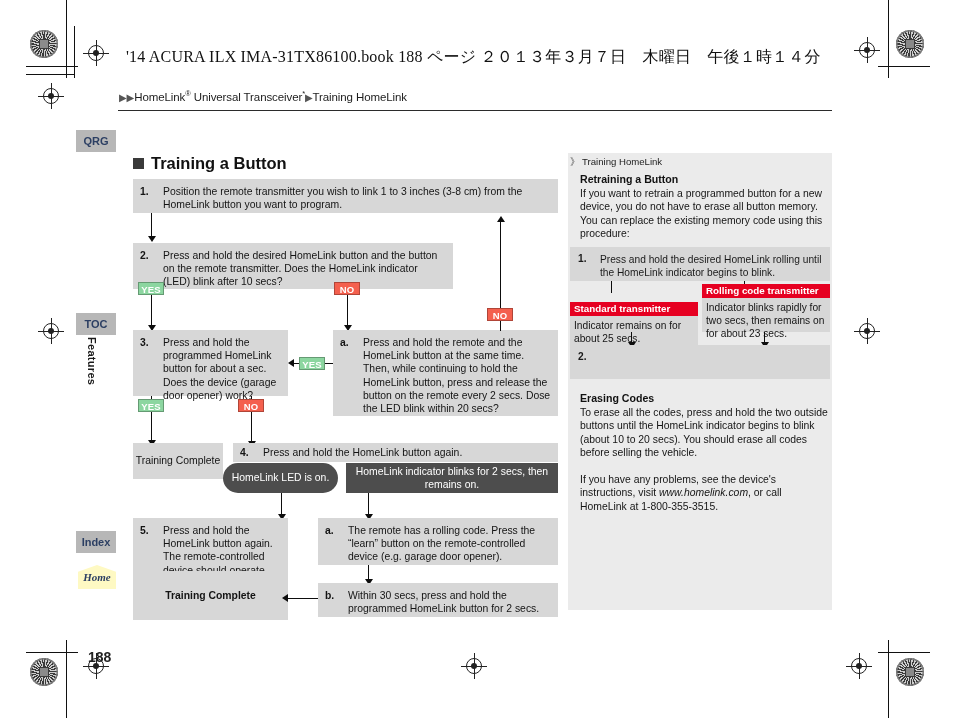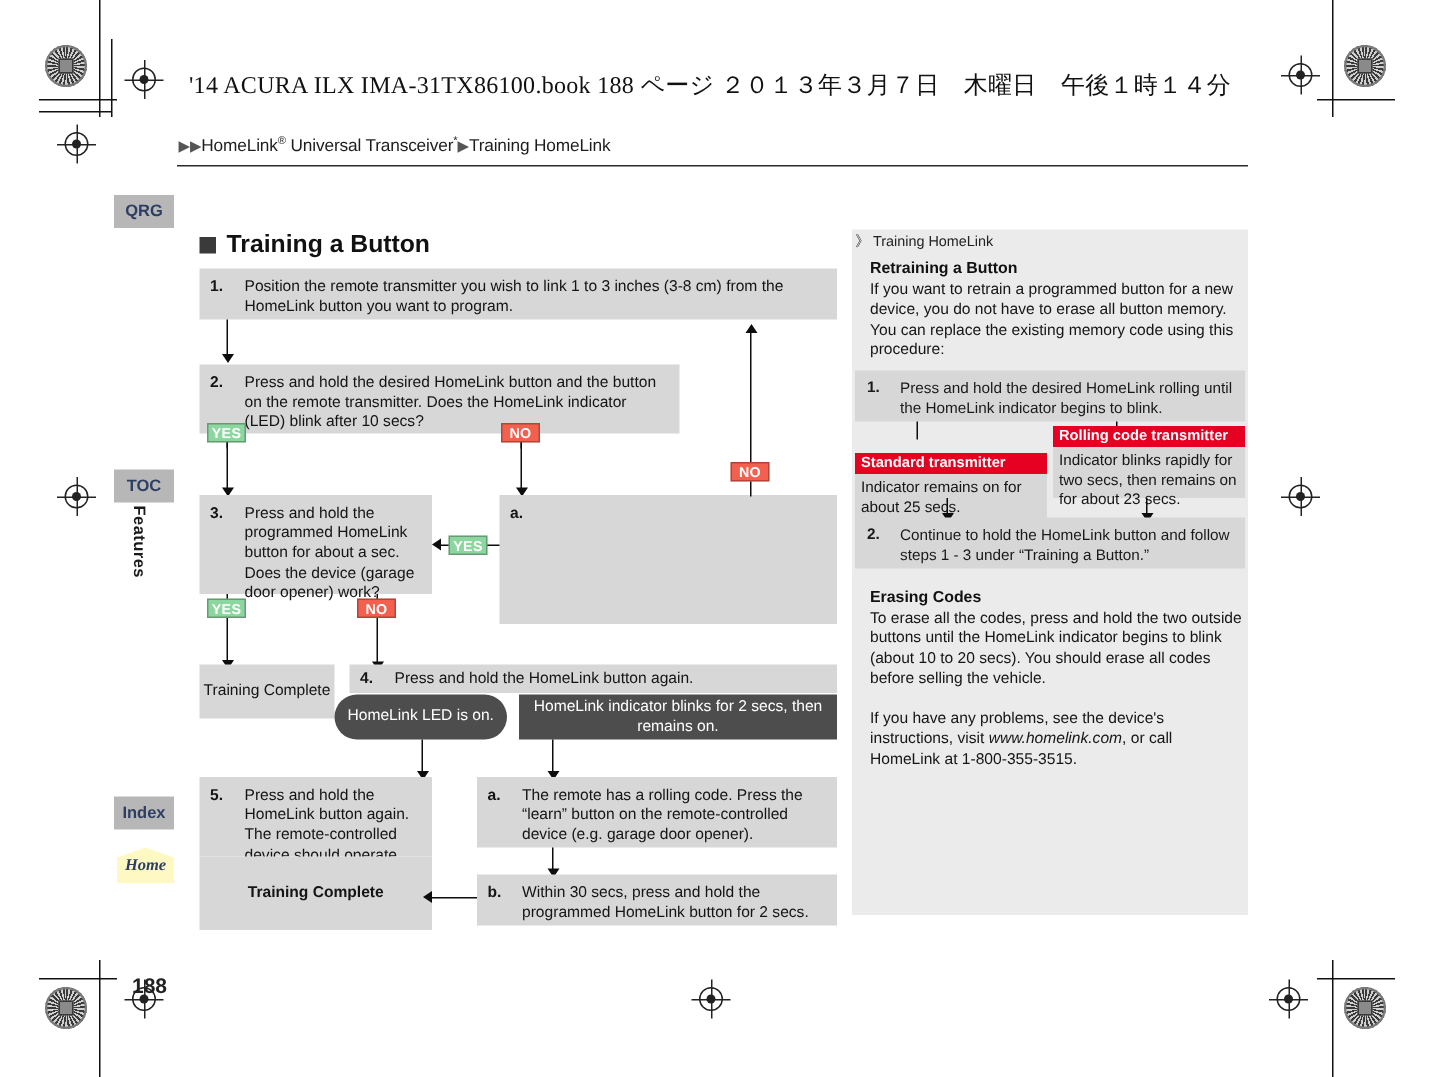--- a/index.html
+++ b/index.html
@@ -228,20 +228,21 @@
     <div class="ln v" style="left:229px;top:145px;height:32px;"></div>
     <div class="arr down" style="left:225.5px;top:175px;"></div>
 
     <div class="box" style="left:15px;top:180px;width:155px;height:66px;">
       <span class="num">3.</span>
       <span class="bd">Press and hold the programmed HomeLink button for about a sec. Does the device (garage door opener) work?</span>
     </div>
 
     <div class="box" style="left:215px;top:180px;width:225px;height:86px;">
       <span class="num">a.</span>
+      <span class="bd">Press and hold the remote and the HomeLink button at the same time. Then, while continuing to hold the HomeLink button, press and release the button on the remote every 2 secs. Dose the LED blink within 20 secs?</span>
     </div>
 
     <div class="ln h" style="left:175px;top:213px;width:40px;"></div>
     <div class="badge yes" style="left:181px;top:207px;">YES</div>
     <div class="arr left" style="left:170px;top:209px;"></div>
 
     <div class="ln v" style="left:382px;top:178px;height:0px;"></div>
     <div class="badge no" style="left:369px;top:158px;">NO</div>
     <div class="ln v" style="left:382px;top:72px;height:86px;"></div>
     <div class="arr up" style="left:378.5px;top:66px;"></div>
@@ -324,21 +325,20 @@
       <span class="txt">Indicator blinks rapidly for two secs, then remains on for about 23 secs.</span>
     </div>
 
     <div class="ln v" style="left:63px;top:179px;height:12px;"></div>
     <div class="arr down" style="left:59.5px;top:189px;"></div>
     <div class="ln v" style="left:196px;top:179px;height:12px;"></div>
     <div class="arr down" style="left:192.5px;top:189px;"></div>
 
     <div class="a-step" style="left:2px;top:192px;width:260px;height:34px;">
       <span class="num">2.</span>
-      <span class="bd">Continue to hold the HomeLink button and follow steps 1 - 3 under “Training a Button.”</span>
     </div>
 
     <div class="a-h" style="position:absolute;left:12px;top:239px;">Erasing Codes</div>
     <div class="a-p" style="position:absolute;left:12px;top:253px;width:248px;">To erase all the codes, press and hold the two outside buttons until the HomeLink indicator begins to blink (about 10 to 20 secs). You should erase all codes before selling the vehicle.</div>
 
     <div class="a-p" style="position:absolute;left:12px;top:320px;width:248px;">
       <span>If you have any problems, see the device's instructions, visit </span><em>www.homelink.com</em><span>, or call HomeLink at 1-800-355-3515.</span>
     </div>
   </div>
 

